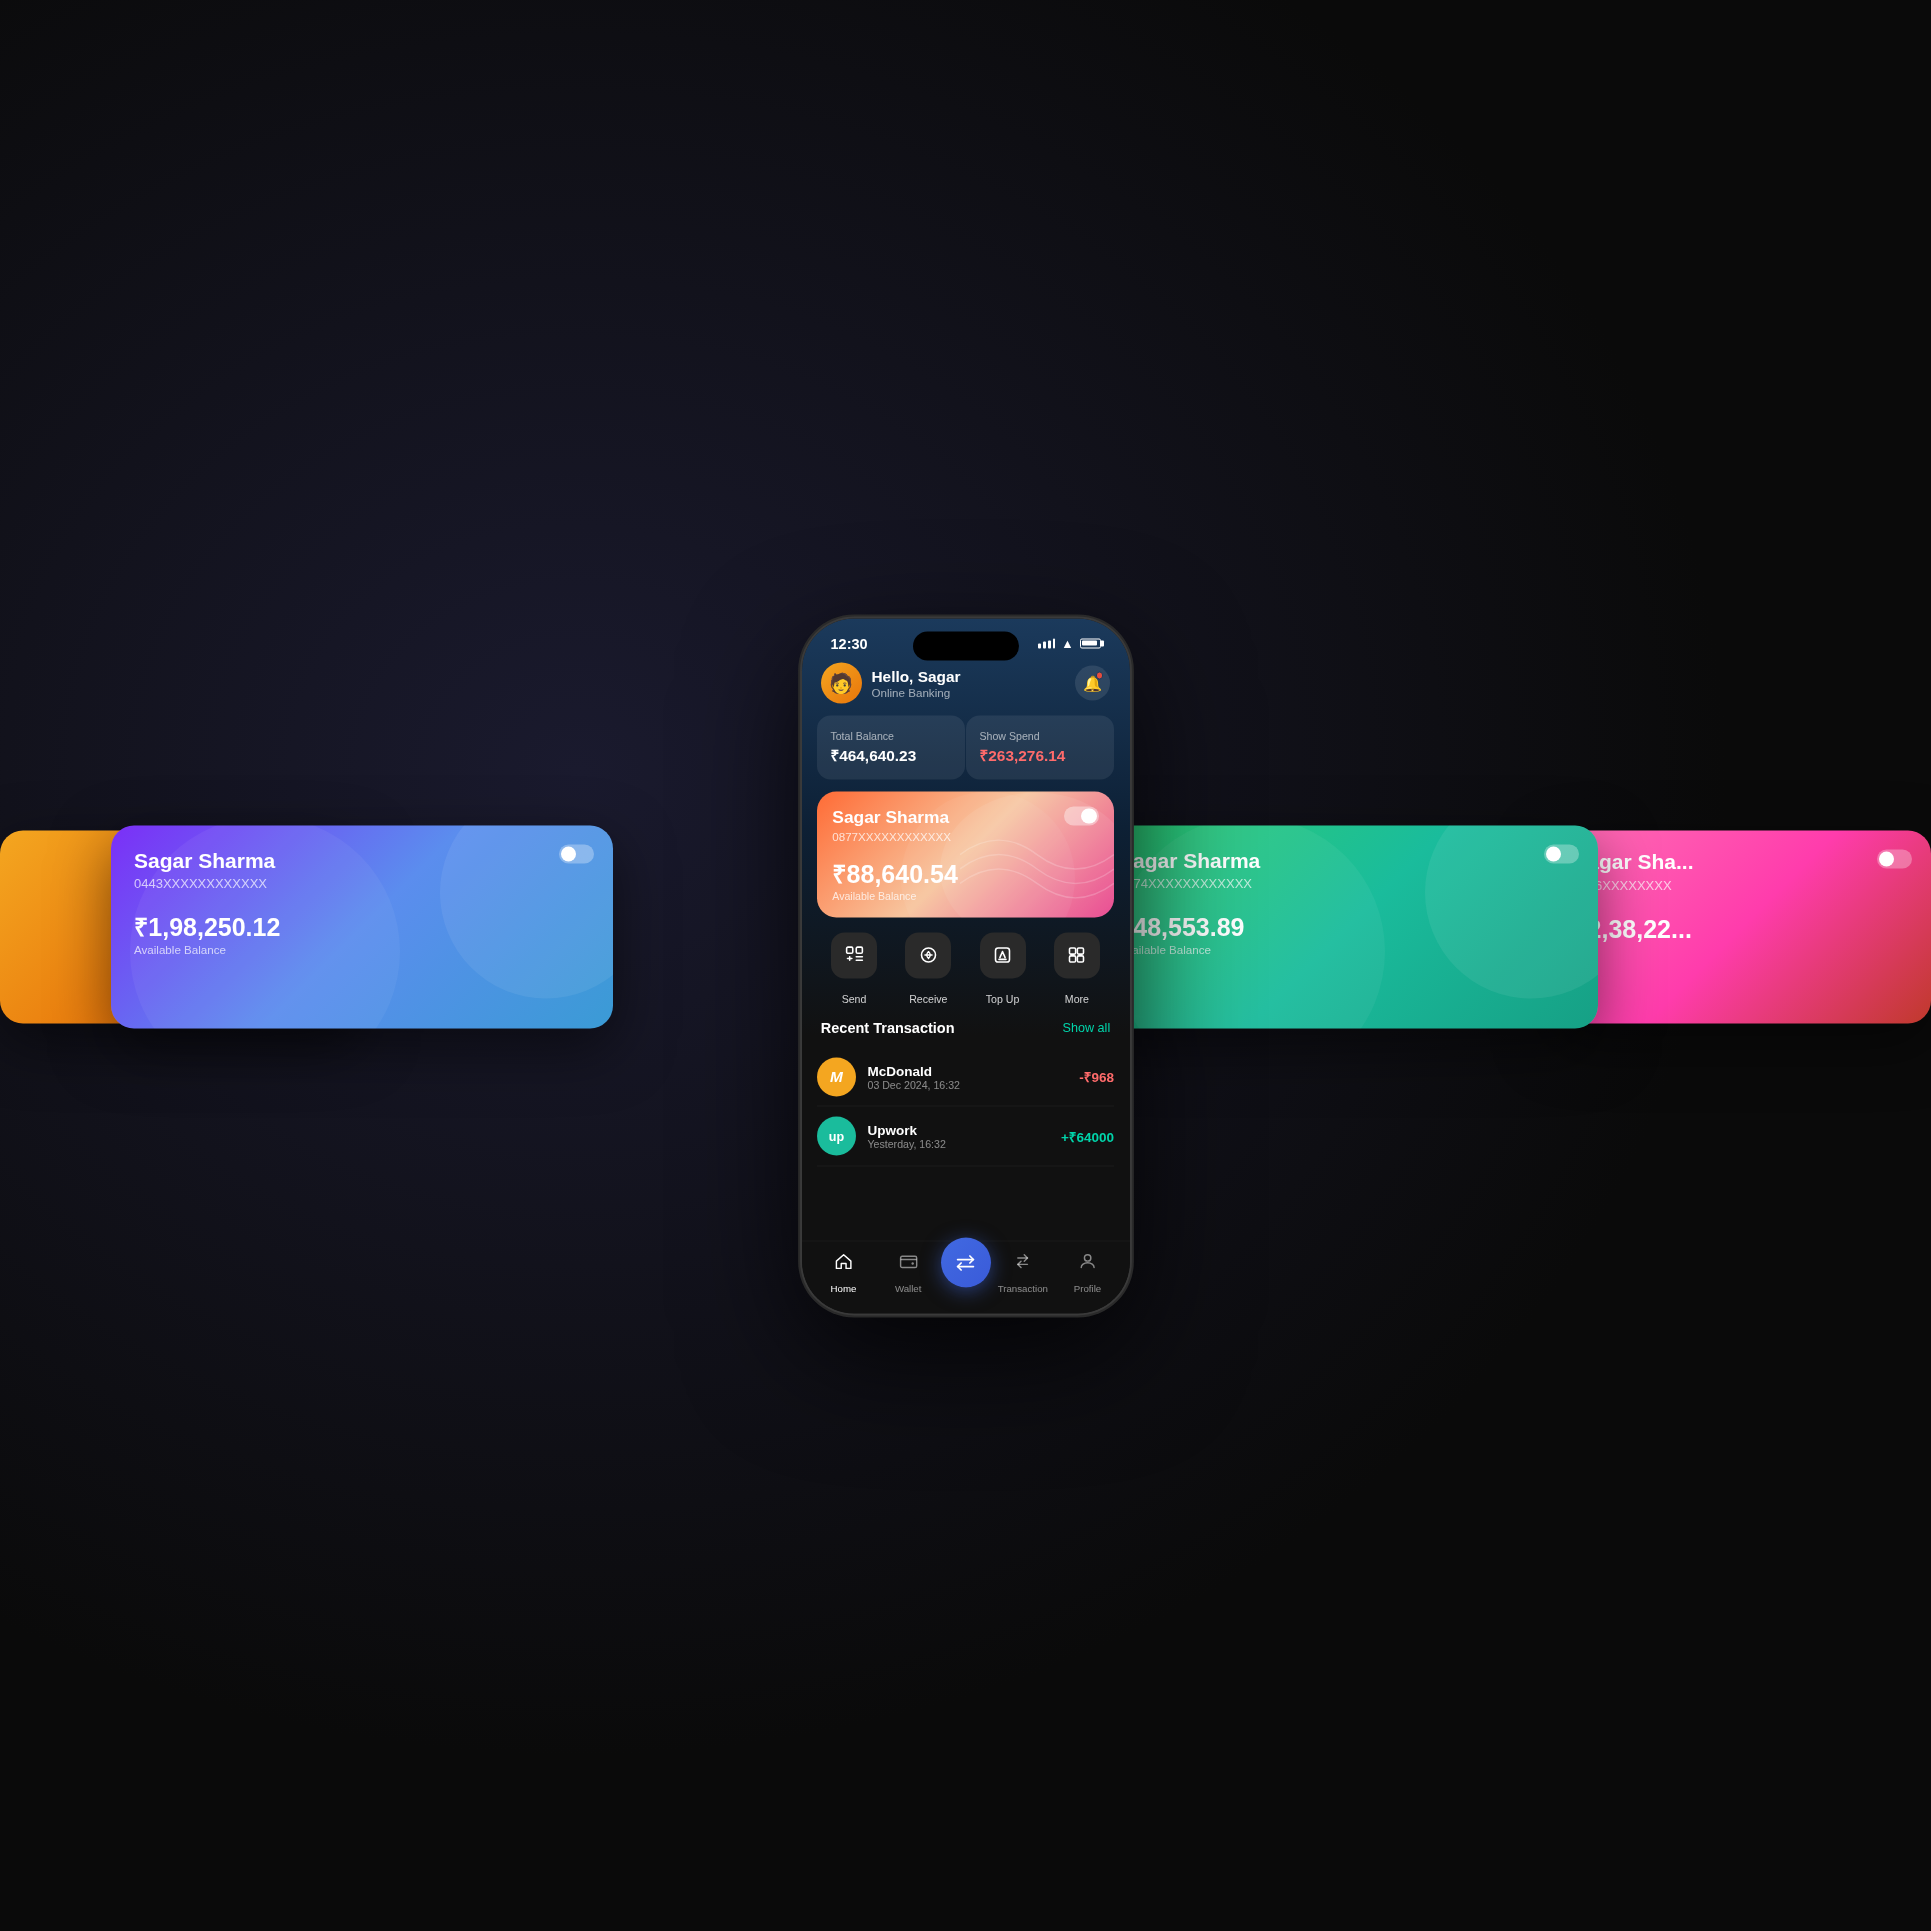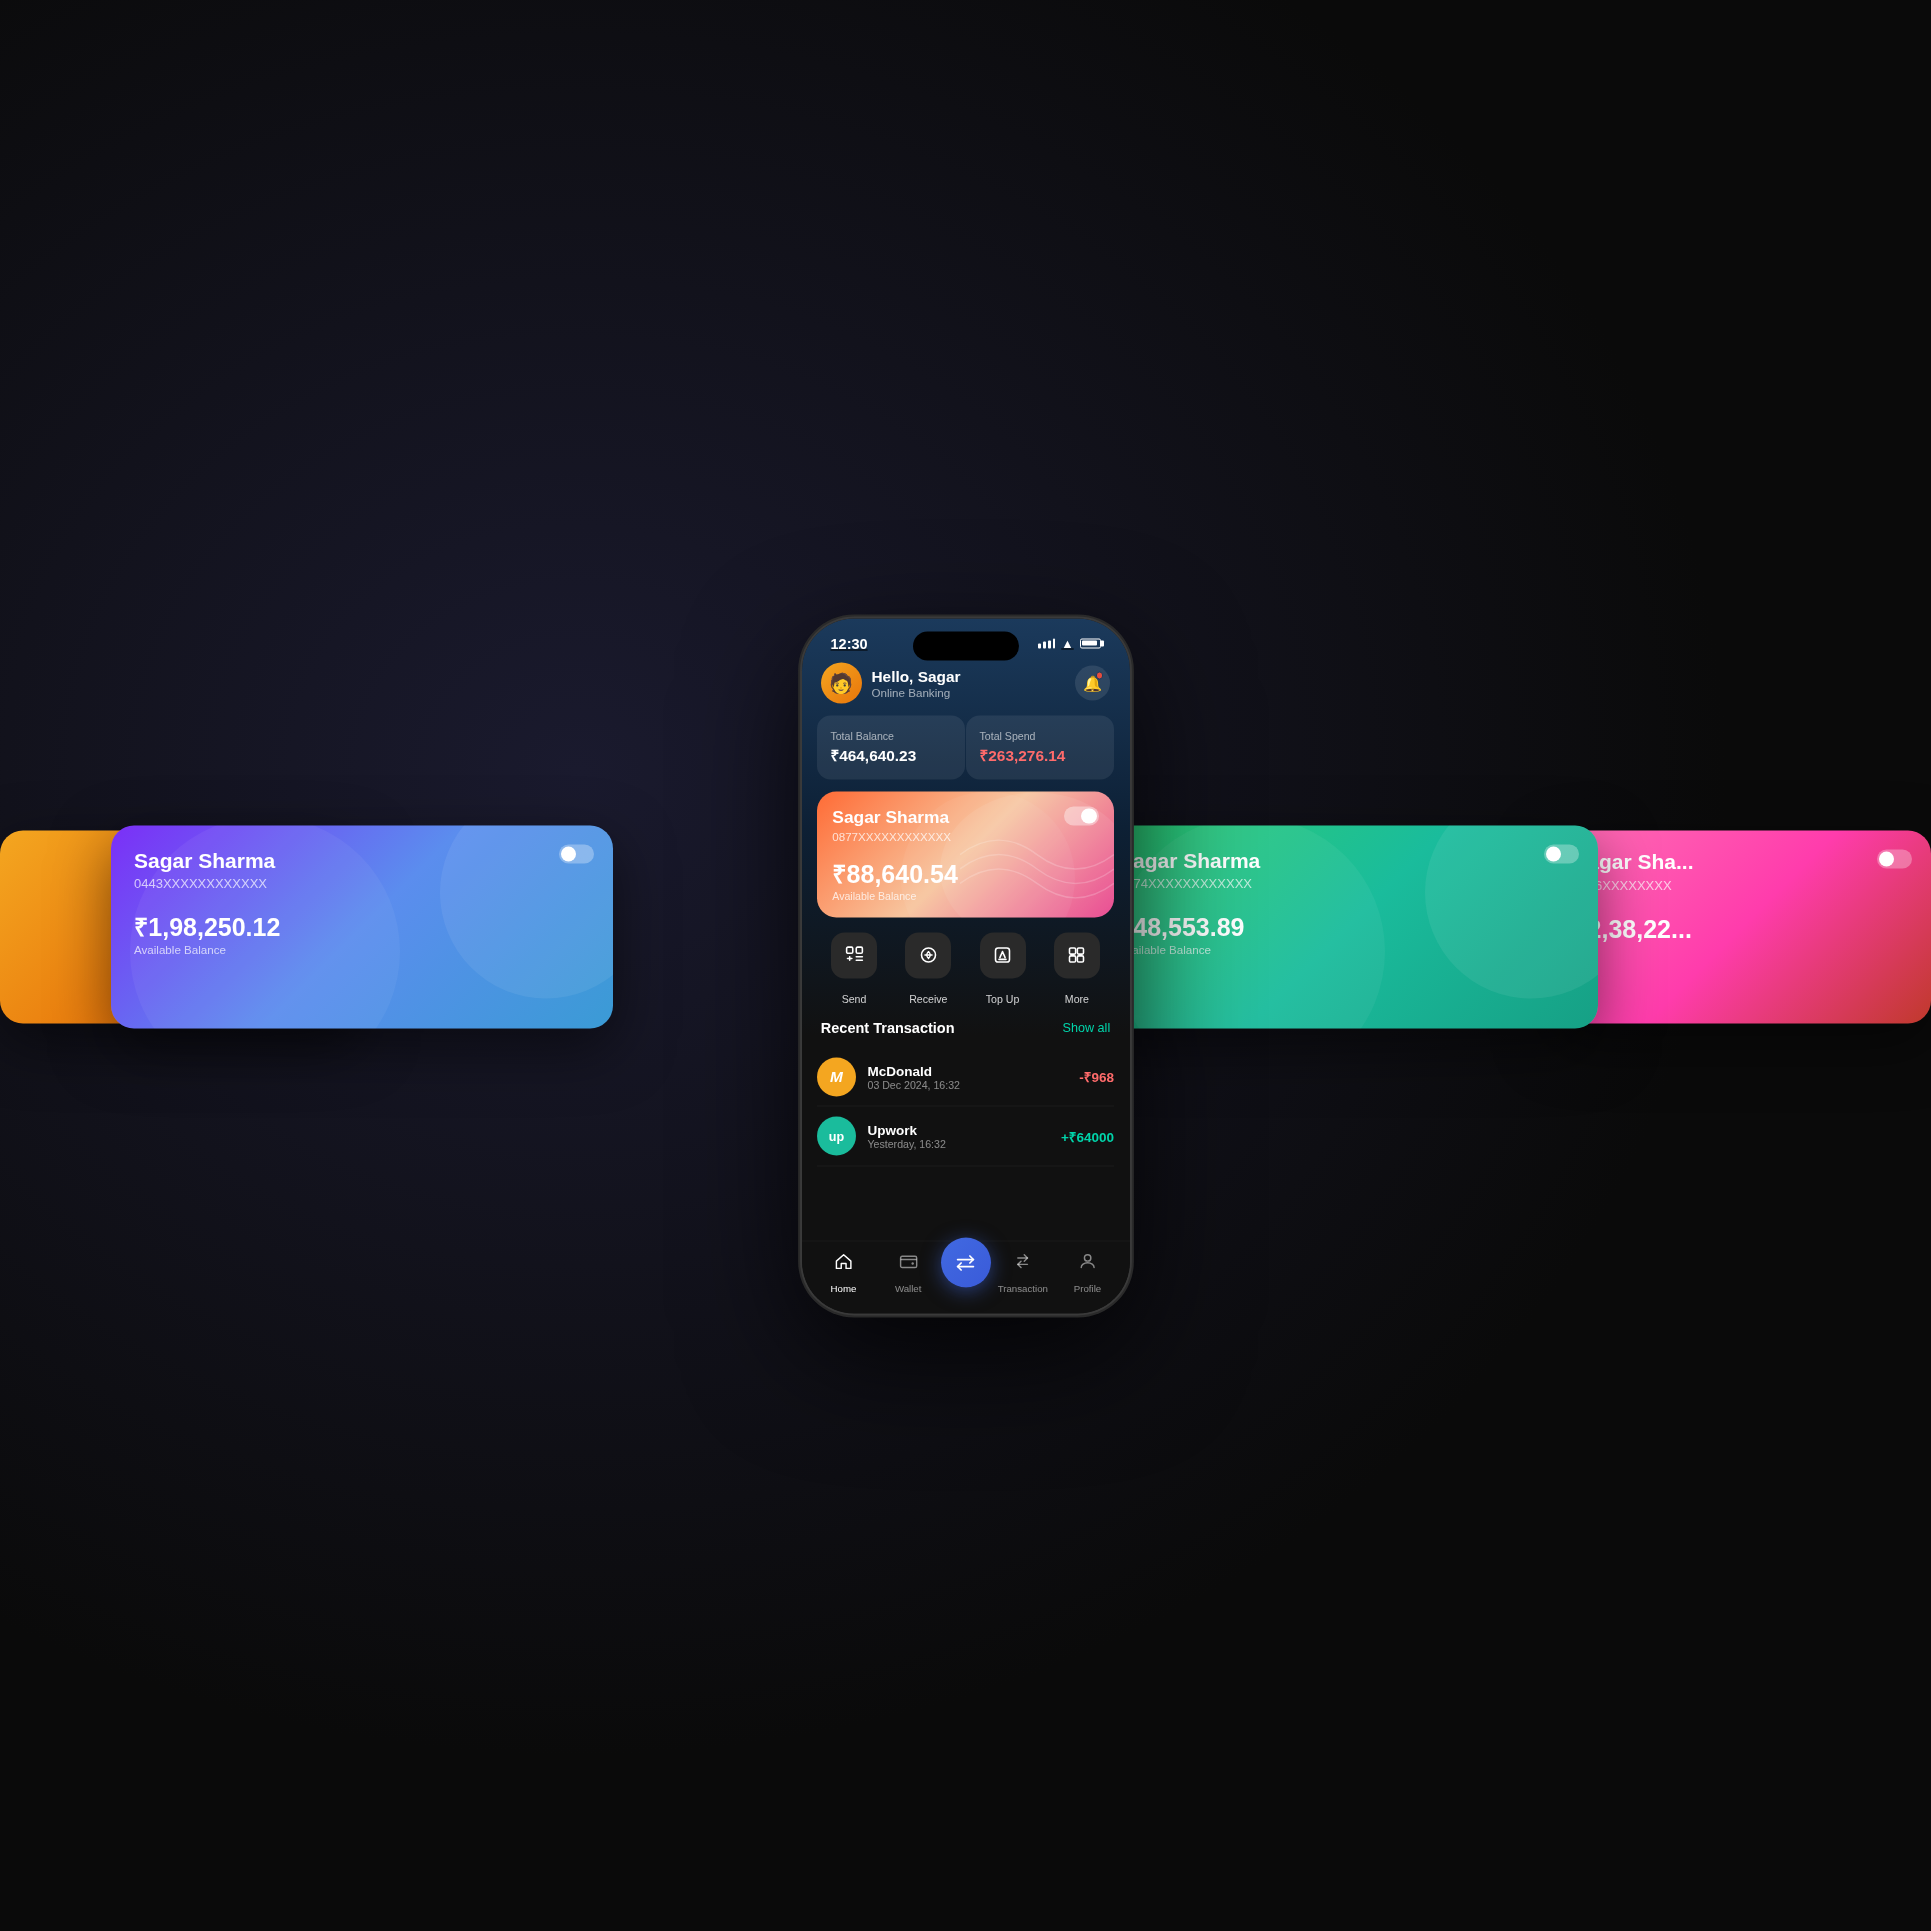--- a/index.html
+++ b/index.html
@@ -255,21 +255,20 @@
     }
 
     
     .status-bar {
       display: flex;
       justify-content: space-between;
       align-items: center;
       padding: 17.4px 29px 0;
       position: relative;
       z-index: 15;
-      text-decoration: underline;
     }
 
     .status-time {
       color: white;
       font-size: 14.5px;
       font-weight: 600;
     }
 
     .status-icons {
       display: flex;
@@ -745,21 +744,21 @@
           <div class="notification-dot"></div>
         </div>
       </div>
 
       <div class="balance-row">
         <div class="balance-card">
           <div class="balance-card-label">Total Balance</div>
           <div class="balance-card-amount">₹464,640.23</div>
         </div>
         <div class="balance-card">
-          <div class="balance-card-label">Total Spend</div>
+          <div class="balance-card-label">Show Spend</div>
           <div class="balance-card-amount red">₹263,276.14</div>
         </div>
       </div>
 
       <div class="main-card">
         <div class="main-card-toggle"></div>
         <div class="main-card-name">Sagar Sharma</div>
         <div class="main-card-number">0877XXXXXXXXXXXX</div>
         <div class="main-card-balance">₹88,640.54</div>
         <div class="main-card-balance-label">Available Balance</div>

